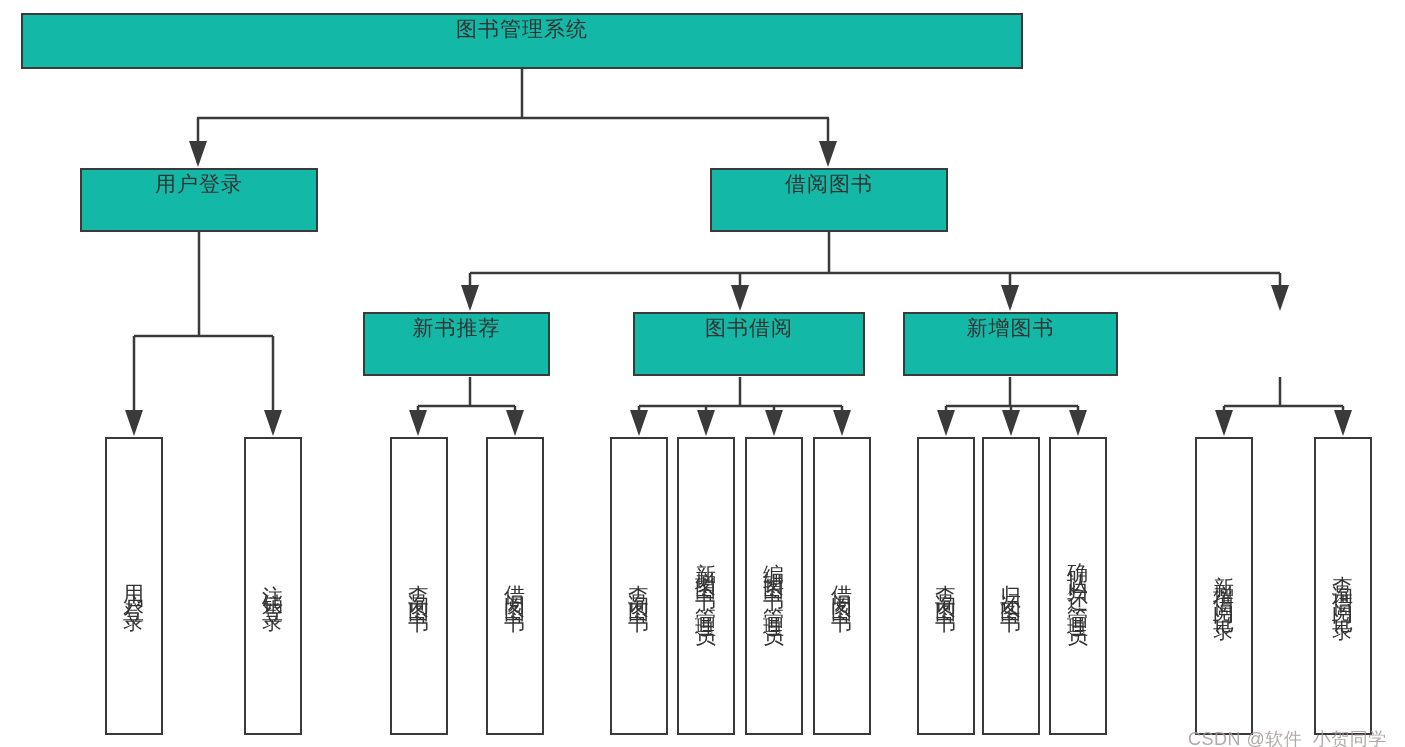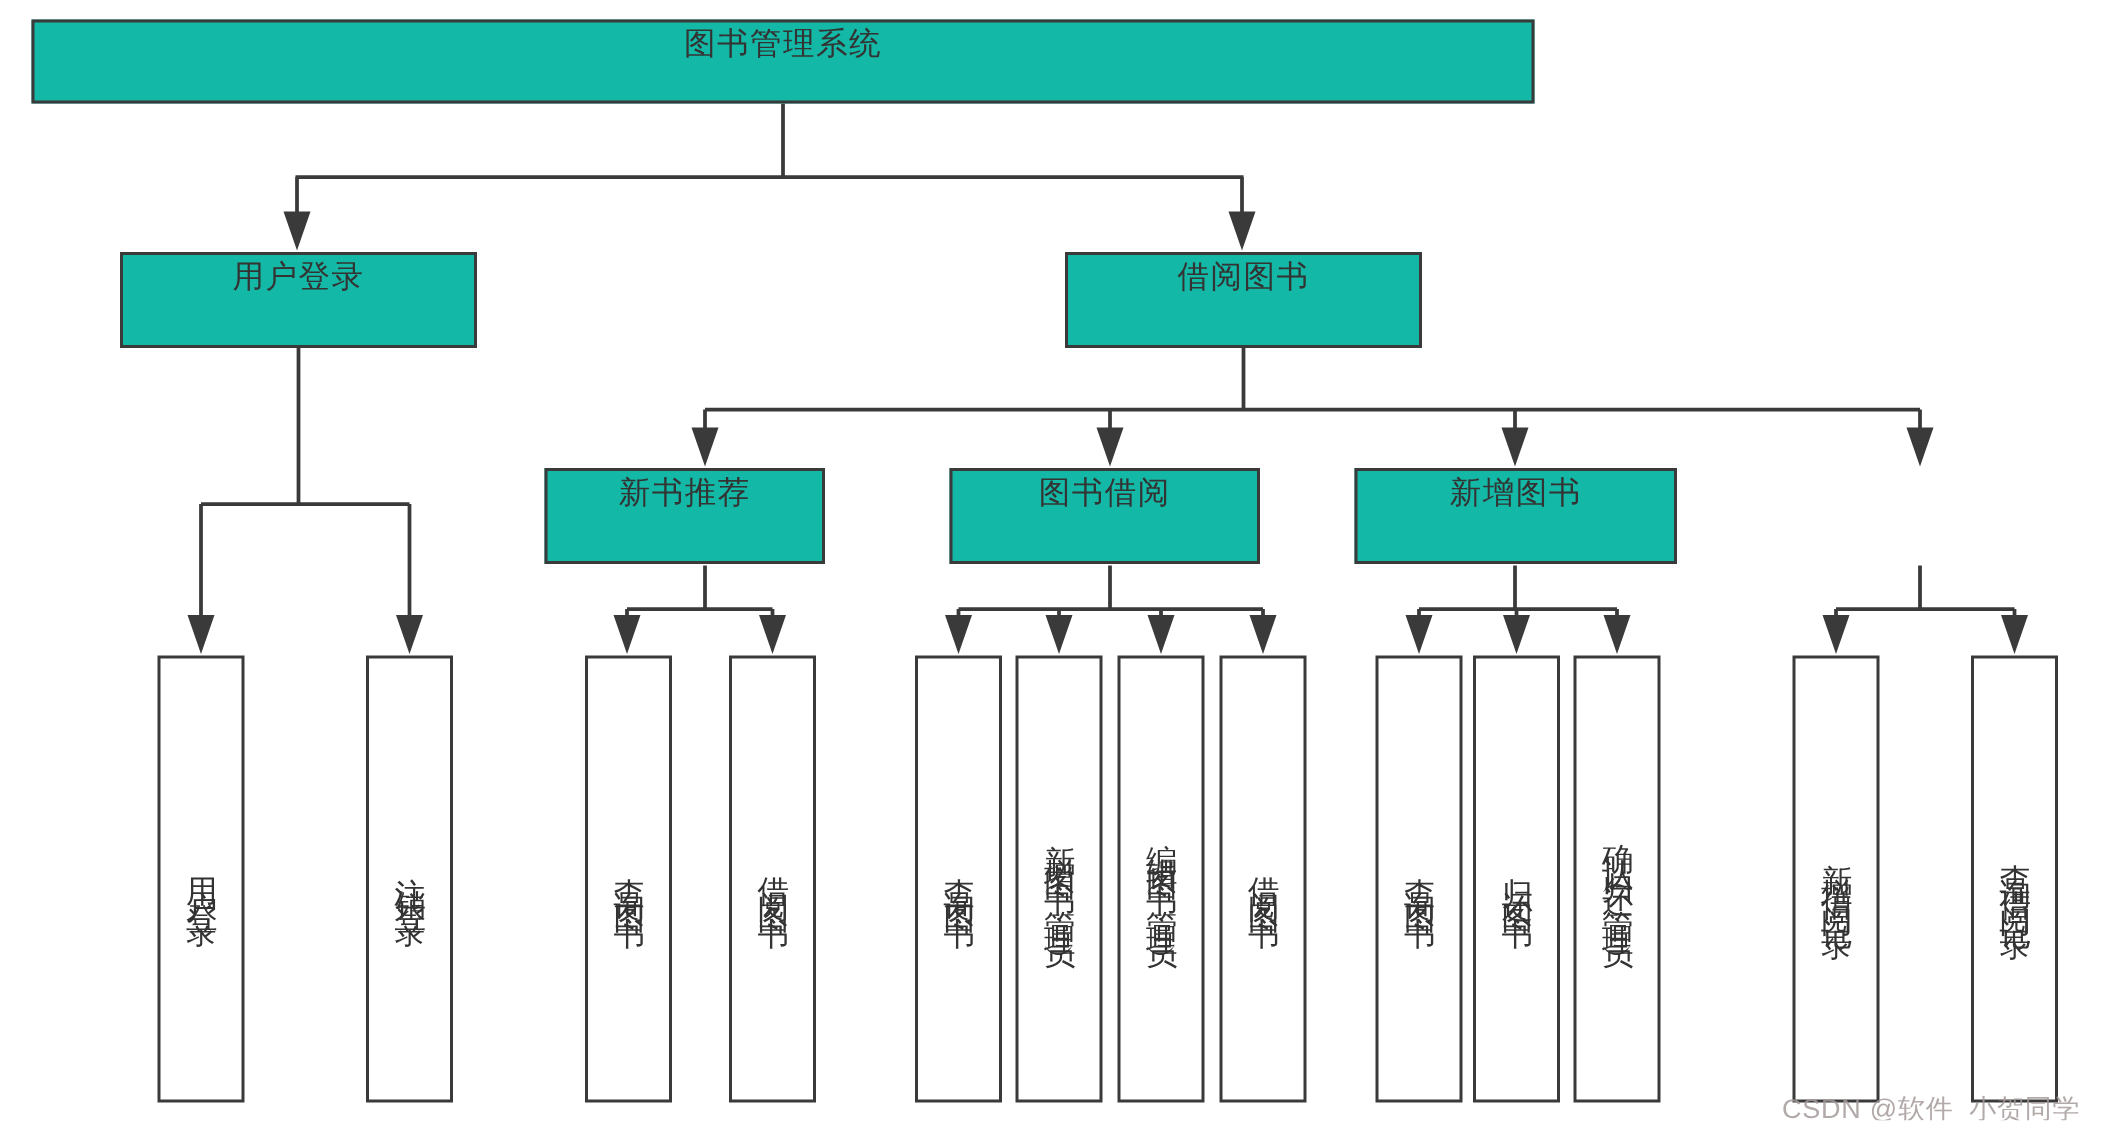--- a/index.html
+++ b/index.html
@@ -121,21 +121,21 @@
   <div class="hbox" style="left:80px; top:168px; width:238px; height:64px;">
     <span>用户登录</span>
   </div>
   <div class="hbox" style="left:710px; top:168px; width:238px; height:64px;">
     <span>借阅图书</span>
   </div>
 
   <div class="hbox" style="left:363px; top:312px; width:187px; height:64px;">
     <span>新书推荐</span>
   </div>
-  <div class="hbox" style="left:633px; top:312px; width:207px; height:64px;">
+  <div class="hbox" style="left:633px; top:312px; width:232px; height:64px;">
     <span>图书借阅</span>
   </div>
   <div class="hbox" style="left:903px; top:312px; width:215px; height:64px;">
     <span>新增图书</span>
   </div>
 
   <div class="leaf" style="left:105px;">
     <span>用户登录</span>
   </div>
   <div class="leaf" style="left:244px;">

